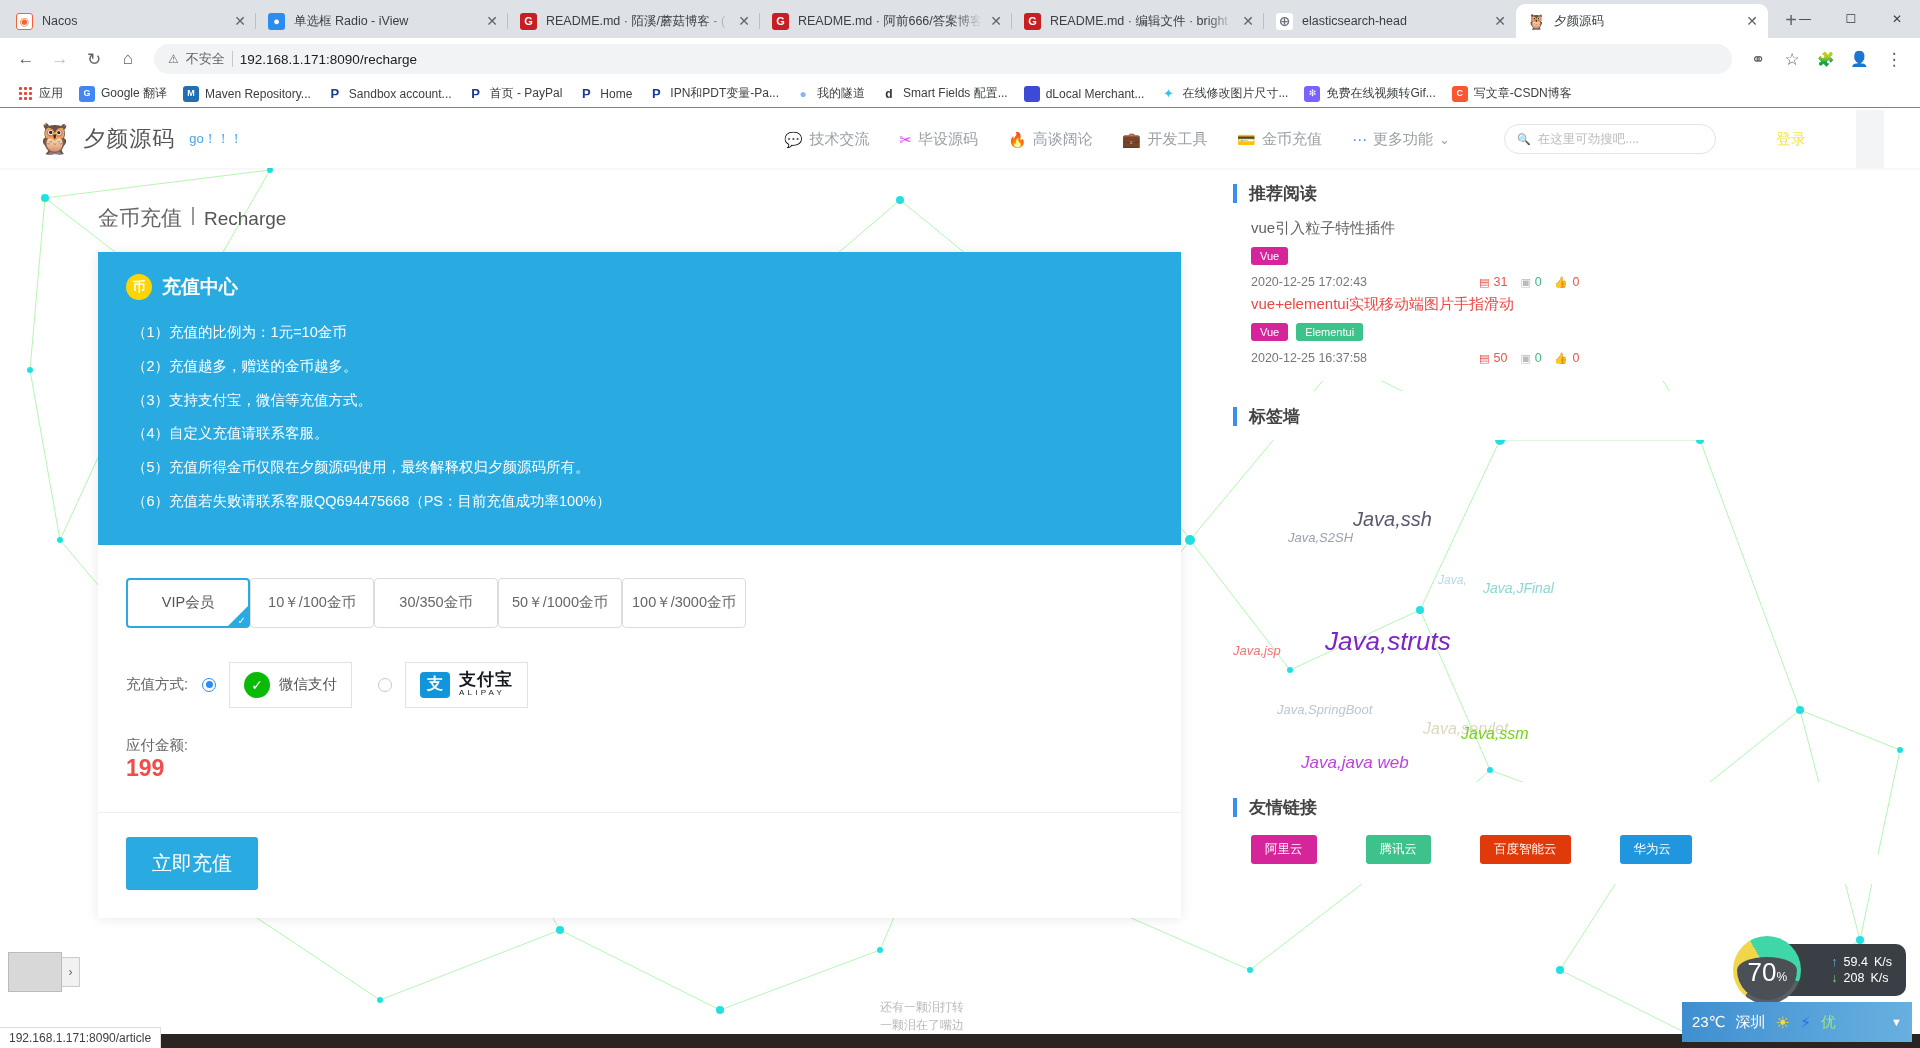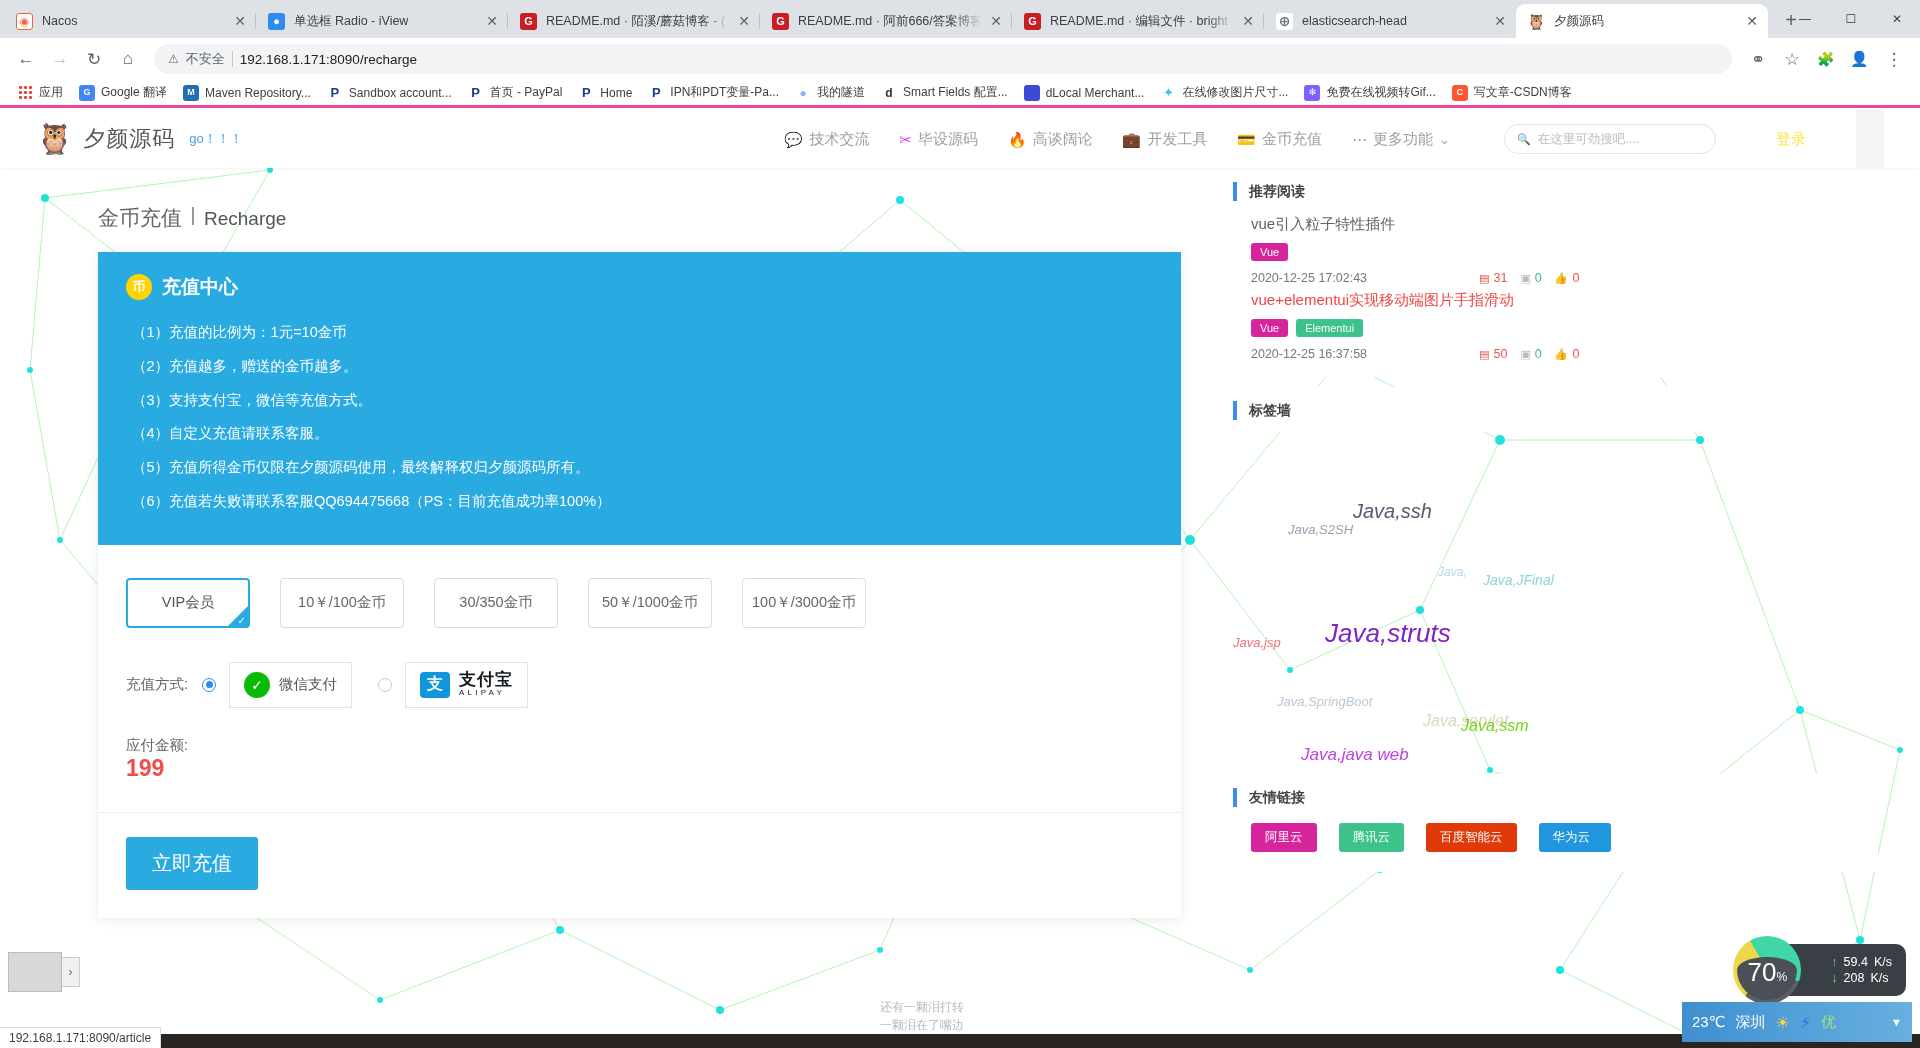--- a/index.html
+++ b/index.html
@@ -68,21 +68,21 @@
     font-size: 13.5px; color:#202124; gap:7px;
   }
   .omnibox .warn-ico { font-size: 12px; color:#5f6368; }
   .omnibox .notsecure { color:#5f6368; font-size:13px; }
   .omnibox .sep { width:1px; height:16px; background:#c4c7c5; }
   .omnibox .url { color:#202124; }
   .tb-right { display:flex; align-items:center; gap:2px; }
 
   .bookmarks {
     height: 28px; background:#fff; display:flex; align-items:center;
-    padding: 0 10px; gap: 2px; border-bottom: 3px solid #ec4899;
+    padding: 0 10px; gap: 2px; border-bottom: 1px solid #ec4899;
     font-size: 12px; color: #3c4043; white-space: nowrap; overflow: hidden;
   }
   .bm { display:flex; align-items:center; gap:6px; padding: 3px 7px; border-radius:4px; flex:0 0 auto;}
   .bm .bmico {
     width: 16px; height:16px; flex:0 0 16px; border-radius:3px;
     display:flex;align-items:center;justify-content:center;
     font-size:9px; font-weight:bold; color:#fff; line-height:1;
   }
   .apps-grid { display:grid; grid-template-columns: repeat(3,3px); gap:2px; }
   .apps-grid i { width:3px;height:3px;background:#ea4335;border-radius:1px;display:block;}
@@ -138,21 +138,21 @@
   .notice-head { display:flex; align-items:center; gap:10px; margin-bottom: 16px;}
   .coin-badge {
     width:26px;height:26px;border-radius:50%;background:#ffd400;color:#fff;
     display:flex;align-items:center;justify-content:center;font-size:13px;font-weight:bold;
   }
   .notice-title { font-size:19px; font-weight:bold; }
   .notice ol { list-style:none; }
   .notice li { font-size:14.5px; padding: 6px 0 6px 6px; line-height:1.5; }
 
   .card-body { padding: 28px 28px 0 28px; }
-  .amount-row { display:flex; gap: 30px; padding: 5px 0 34px 0; }
+  .amount-row { display:flex; padding: 5px 0 34px 0; }
   .amount {
     width: 124px; height: 50px; border:1px solid #dcdcdc; border-radius:4px;
     display:flex; align-items:center; justify-content:center;
     font-size:14.5px; color:#666; position:relative; background:#fff;
   }
   .amount.selected { border:2px solid #29abe2; color:#555; }
   .amount.selected::after {
     content:''; position:absolute; right:-1px; bottom:-1px;
     border-style:solid; border-width: 0 0 22px 22px;
     border-color: transparent transparent #29abe2 transparent;
@@ -196,39 +196,39 @@
     padding: 13px 26px; border-radius:3px; cursor:pointer;
   }
 
   
   .widget { background:#fff; margin-bottom: 10px; padding: 0 0 12px 0; }
   .widget.transparent { background: transparent; }
   .wtitle {
     display:flex; align-items:center; gap:12px; padding: 14px 0 12px 0;
   }
   .wtitle .accent { width:4px; height:19px; background:#3b8ef0; }
-  .wtitle h3 { font-size:14px; color:#444; font-weight:bold; }
+  .wtitle h3 { font-size:17px; color:#444; font-weight:bold; }
 
   .article { padding: 2px 18px 4px 18px; }
   .art-title { font-size:15px; color:#606266; margin-bottom: 9px; }
   .art-title.link { color:#ef4444; }
   .tags { display:flex; gap:8px; margin-bottom: 10px; }
   .tag { font-size:11px; color:#fff; padding: 3px 9px; border-radius:3px; }
   .meta { display:flex; align-items:center; font-size:12.5px; color:#777; }
   .meta .stats { margin-left: 112px; display:flex; gap:13px; align-items:center; }
   .stat { display:flex; align-items:center; gap:4px; font-size:12.5px;}
   .stat .s-ico { font-size:11px; }
   .stat.view { color:#e8554d; } .stat.view .s-ico { color:#e8554d; }
   .stat.cmt  { color:#41b883; } .stat.cmt .s-ico { color:#bbb; }
   .stat.like { color:#e8554d; } .stat.like .s-ico { color:#e8554d; }
 
   .tagwall { position:relative; height: 320px; }
   .tw { position:absolute; white-space:nowrap;font-style:italic; }
 
-  .links { padding: 4px 18px 8px 18px; display:flex; flex-wrap:wrap; gap:26px 22px; }
+  .links { padding: 4px 18px 8px 18px; display:flex; flex-wrap:wrap; gap:26px 49px; }
   .link-chip { font-size:12.5px; color:#fff; padding: 6px 14px; border-radius:3px; }
 
   
   .netspeed {
     position:absolute; right: 14px; bottom: 52px; z-index: 12;
     background:#3a3f46; border-radius: 10px; height:52px;
     display:flex; flex-direction:column; justify-content:center;
     padding: 0 14px 0 54px; color:#fff; font-size:12.5px; gap:2px;
   }
   .netspeed .row { display:flex; align-items:center; gap:6px; }

